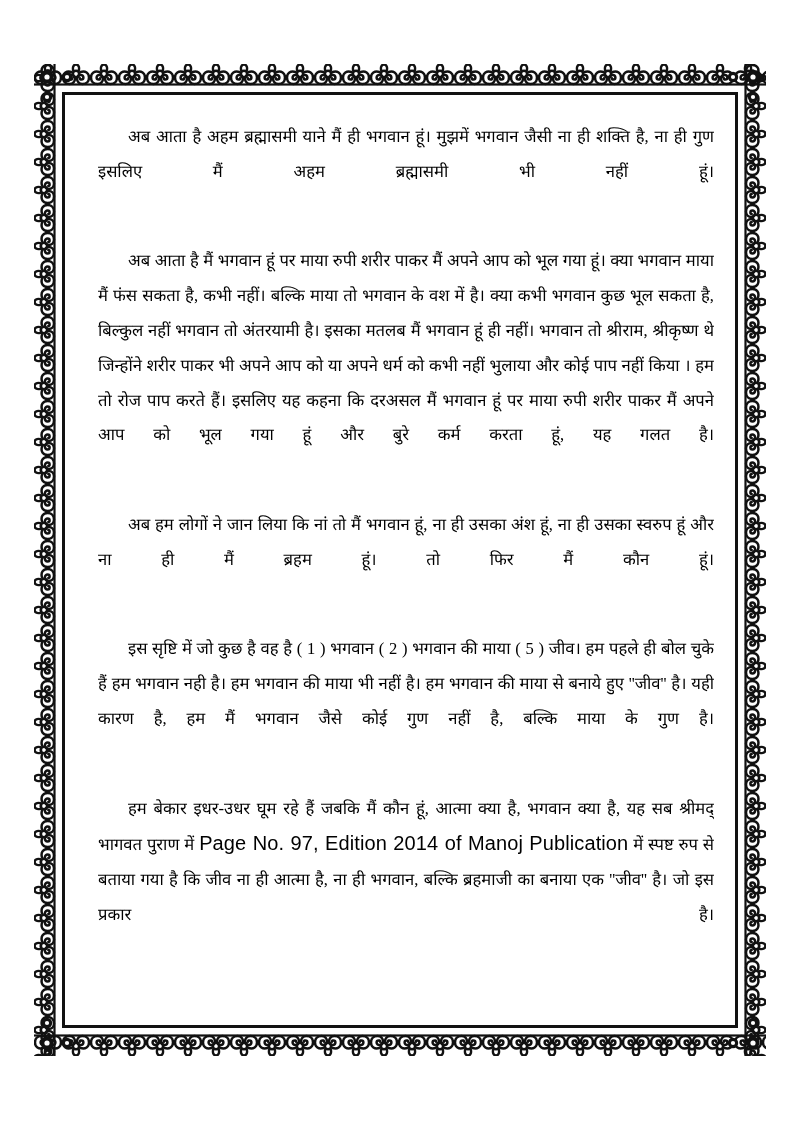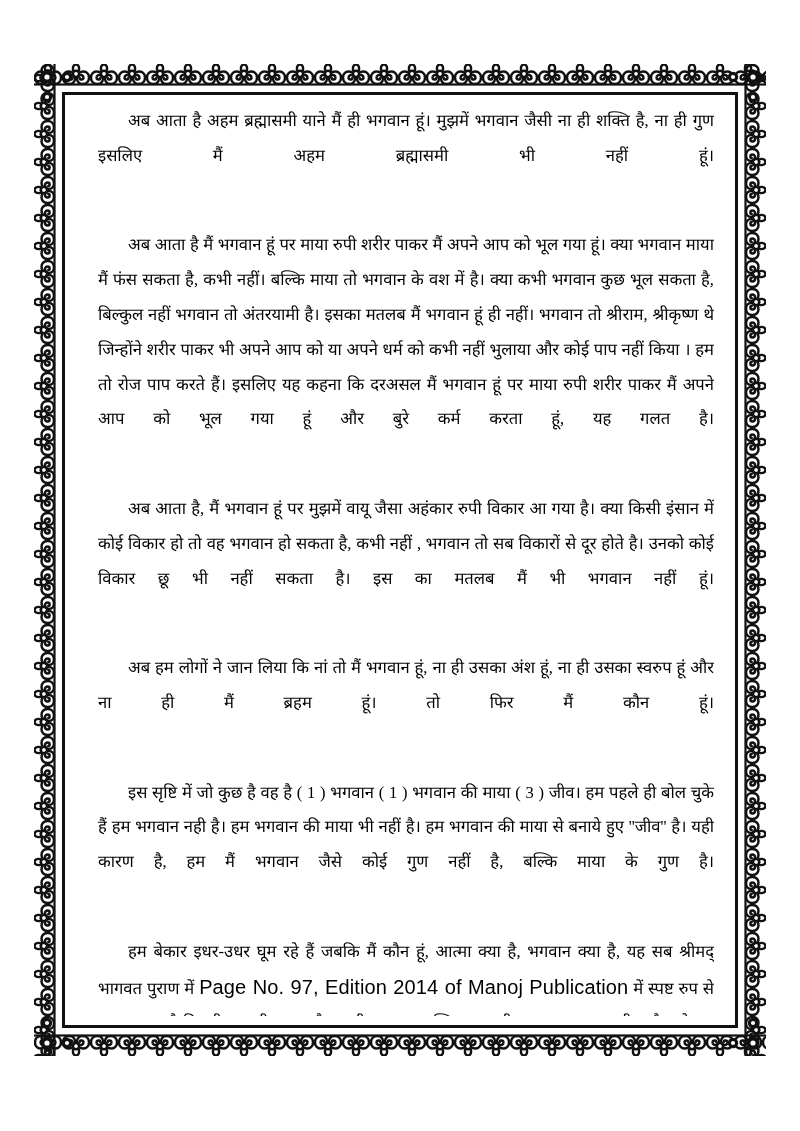--- a/index.html
+++ b/index.html
@@ -57,21 +57,21 @@
     position: absolute;
     left: 98px;
     top: 104px;
     width: 616px;
     height: 912px;
     box-sizing: border-box;
     overflow: hidden;
   }
 
   .para {
-    margin: 0 0 20px 0;
+    margin: 16px 0 20px 0;
     padding: 0;
     color: #000000;
     font-family: "Liberation Serif", "DejaVu Serif", serif;
     font-size: 16.6px;
     line-height: 34.8px;
     text-align: justify;
     text-justify: inter-word;
     text-indent: 30px;
     word-spacing: 0.3px;
     -webkit-font-smoothing: antialiased;
@@ -180,22 +180,21 @@
   </div>
 
   <div class="inner-rule"></div>
 
   <div class="content">
 
     <p class="para">अब आता है अहम ब्रह्मासमी  याने मैं ही भगवान हूं। मुझमें भगवान जैसी ना ही शक्ति है, ना ही गुण इसलिए मैं अहम ब्रह्मासमी भी नहीं हूं।</p>
 
     <p class="para">अब आता है मैं भगवान हूं पर माया रुपी शरीर पाकर मैं अपने आप को भूल गया हूं। क्या भगवान माया मैं फंस सकता है, कभी नहीं। बल्कि माया तो भगवान के वश में है। क्या कभी भगवान कुछ भूल सकता है, बिल्कुल नहीं  भगवान तो अंतरयामी है। इसका मतलब मैं भगवान हूं ही नहीं। भगवान तो श्रीराम, श्रीकृष्ण थे जिन्होंने शरीर पाकर भी अपने आप को या अपने धर्म को कभी नहीं भुलाया और कोई पाप नहीं किया । हम तो रोज पाप करते हैं। इसलिए यह कहना कि दरअसल मैं भगवान हूं पर माया रुपी शरीर पाकर मैं अपने आप को भूल गया हूं और बुरे कर्म करता हूं, यह गलत है।</p>
 
-    <p class="para">अब आता है, मैं भगवान हूं पर मुझमें वायू जैसा अहंकार रुपी विकार आ गया है। क्या किसी इंसान में कोई विकार हो तो वह भगवान हो सकता है, कभी नहीं , भगवान तो सब विकारों से दूर होते है। उनको कोई विकार छू भी नहीं सकता है। इस का मतलब मैं भी भगवान नहीं हूं।</p>
 
     <p class="para">अब हम लोगों ने जान लिया कि नां तो मैं भगवान हूं, ना ही उसका अंश हूं, ना ही उसका स्वरुप हूं और ना ही मैं ब्रहम हूं। तो फिर मैं कौन हूं।</p>
 
-    <p class="para">इस सृष्टि में जो कुछ है वह है ( 1 ) भगवान ( 1 ) भगवान की माया ( 3 ) जीव। हम पहले ही बोल चुके हैं हम भगवान नही है। हम भगवान की माया भी नहीं है। हम भगवान की माया से बनाये हुए ''जीव'' है। यही कारण है, हम मैं भगवान जैसे कोई गुण नहीं है, बल्कि माया के गुण है।</p>
+    <p class="para">इस सृष्टि में जो कुछ है वह है ( 1 ) भगवान ( 2 ) भगवान की माया ( 5 ) जीव। हम पहले ही बोल चुके हैं हम भगवान नही है। हम भगवान की माया भी नहीं है। हम भगवान की माया से बनाये हुए ''जीव'' है। यही कारण है, हम मैं भगवान जैसे कोई गुण नहीं है, बल्कि माया के गुण है।</p>
 
     <p class="para"><span>हम बेकार इधर-उधर घूम रहे हैं जबकि मैं कौन हूं, आत्मा क्या है, भगवान क्या है, यह सब श्रीमद् भागवत पुराण में </span><span class="latin">Page No. 97, Edition 2014 of Manoj Publication</span><span> में स्पष्ट रुप से बताया गया है कि जीव ना ही आत्मा है, ना ही भगवान, बल्कि ब्रहमाजी का बनाया एक ''जीव'' है। जो इस प्रकार है।</span></p>
 
   </div>
 </div>
 
 </body></html>

